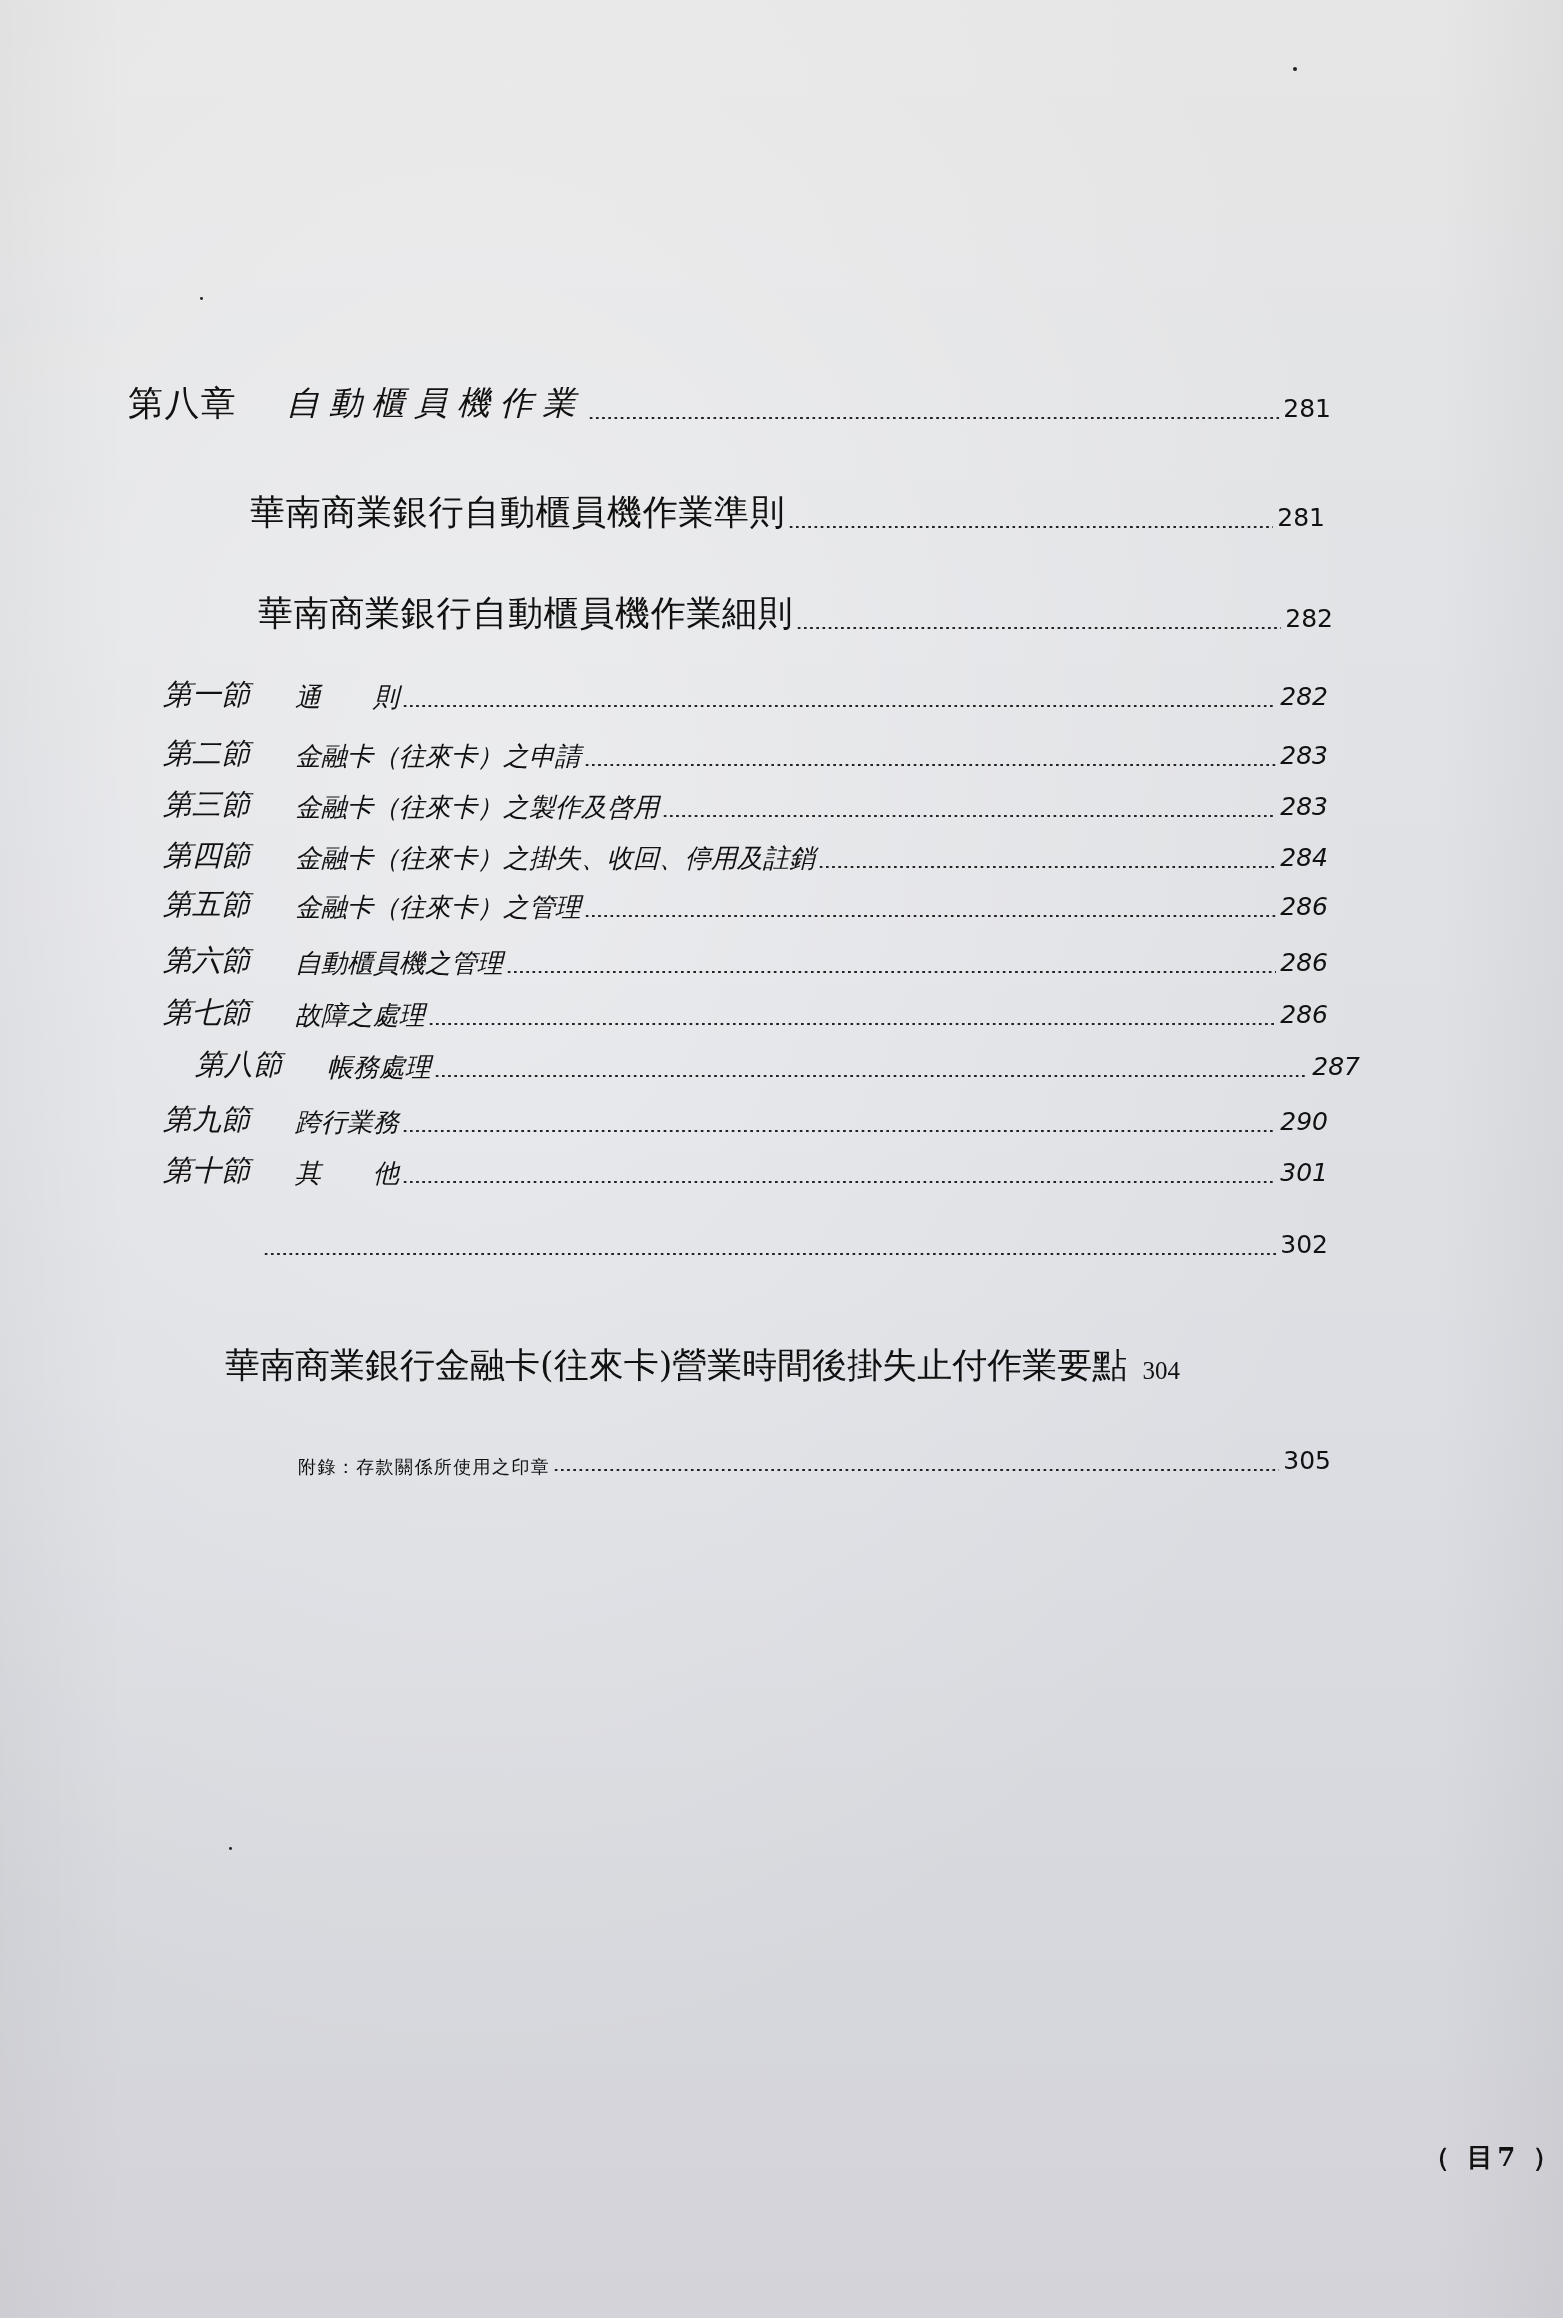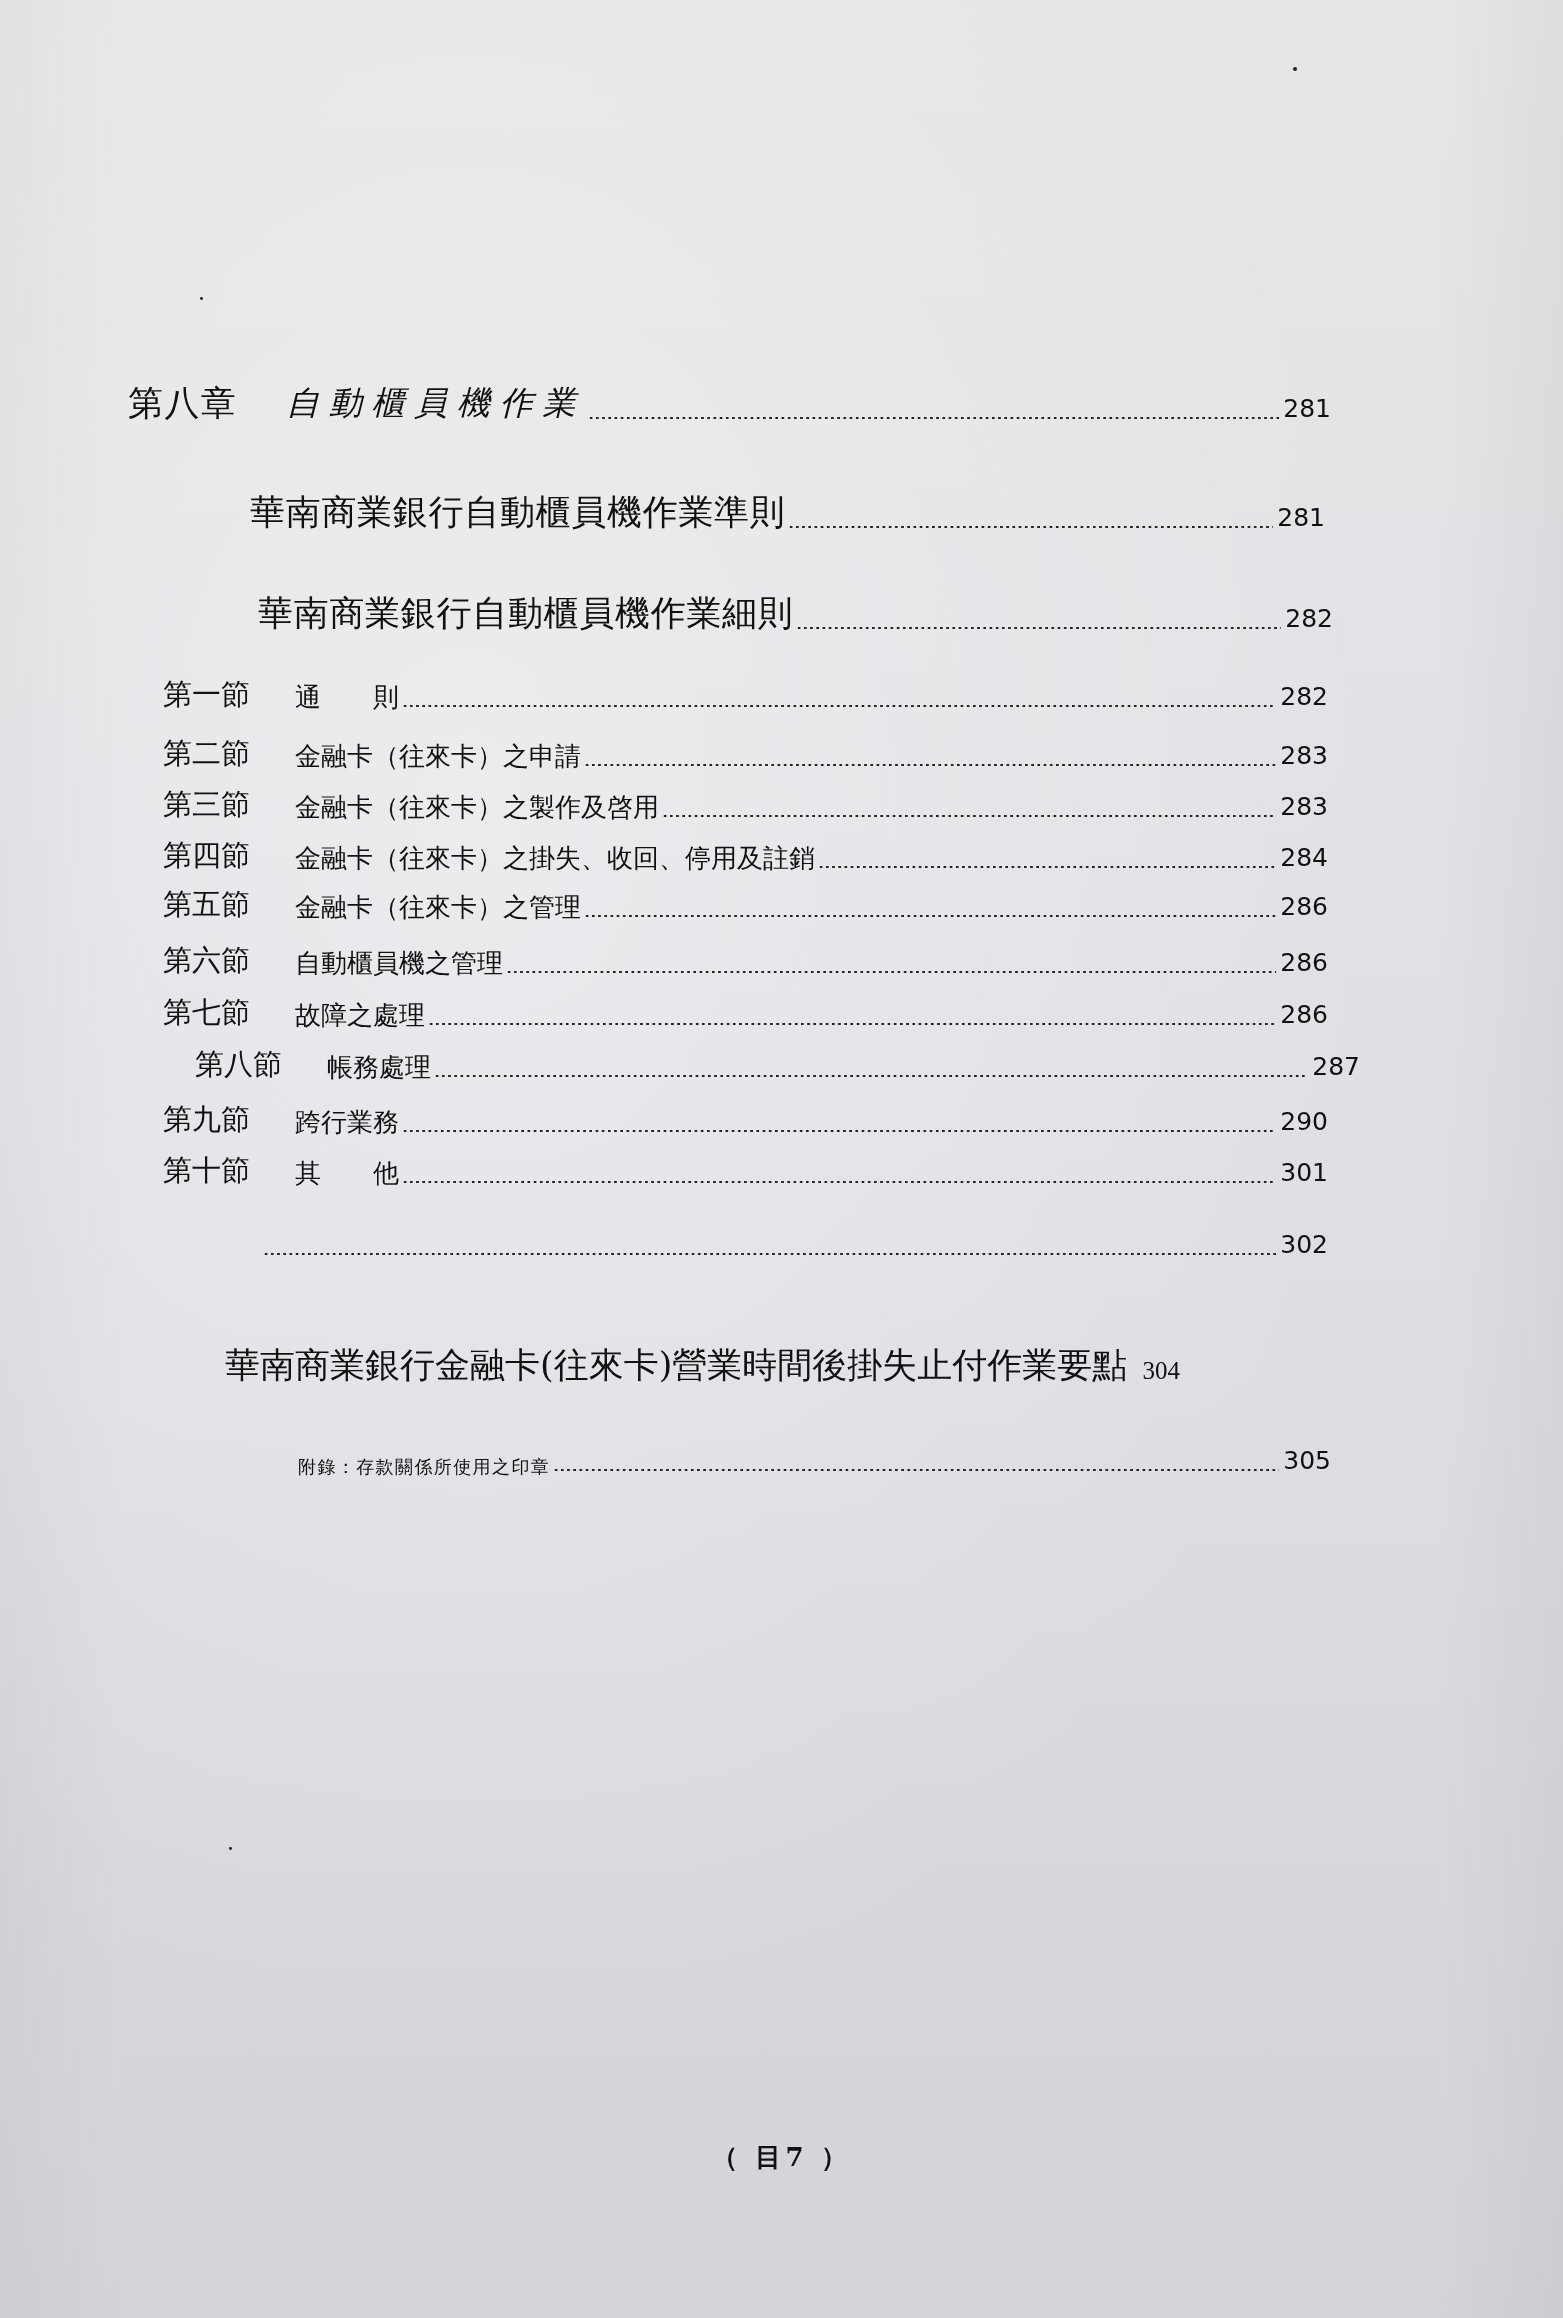--- a/index.html
+++ b/index.html
@@ -36,39 +36,39 @@
   .chapter .prefix { font-size:35px; letter-spacing:1.4px; margin-right:49px; }
   .chapter .title { font-size:33px; letter-spacing:9.7px;font-style:italic; }
 
   
   .reg { left:250px; width:1075px; }
   .reg .title { font-size:35px; letter-spacing:0.7px; }
   .reg1 { top:489px; }
   .reg2 { top:590px;margin-left:8px; }
 
   
-  .sec { left:163px; width:1165px; }
+  .sec { left:163px; width:1165px;font-style:italic; }
   .sec .prefix { font-size:29px; width:132px; }
   .sec .title { font-size:26px; }
   .s1 { top:675px; } .s2 { top:734px; } .s3 { top:785px; } .s4 { top:836px; }
   .s5 { top:885px; } .s6 { top:941px; } .s7 { top:993px; } .s8 { top:1045px;margin-left:32px; }
   .s9 { top:1100px; } .s10 { top:1151px; }
 
   .notes { left:260px; top:1230px; width:1068px; }
   .notes .title { font-size:35px; letter-spacing:1.4px; }
 
   .long { left:225px; top:1342px; width:1144px; }
   .long .title { font-size:35px; }
   .long .page { margin-left:15.3px;font-family:Liberation Serif, serif; }
 
   .appendix { left:298px; top:1446px; width:1033px; }
   .appendix .title { font-size:18px; letter-spacing:1.4px; }
 
   .footer {
-    position:absolute; left:0; width:100%; top:2140px; text-align:center;
+    position:absolute; left:0; width:100%; top:2140px; text-align:right;
     font-family:"DejaVu Serif", serif; font-size:26px; font-weight:bold; letter-spacing:4.2px;
   }
   .speck { position:absolute; background:#222; border-radius:50%; }
 </style>
 </head>
 <body>
 
 <div class="page-shade"></div>
 
 <div class="toc">

